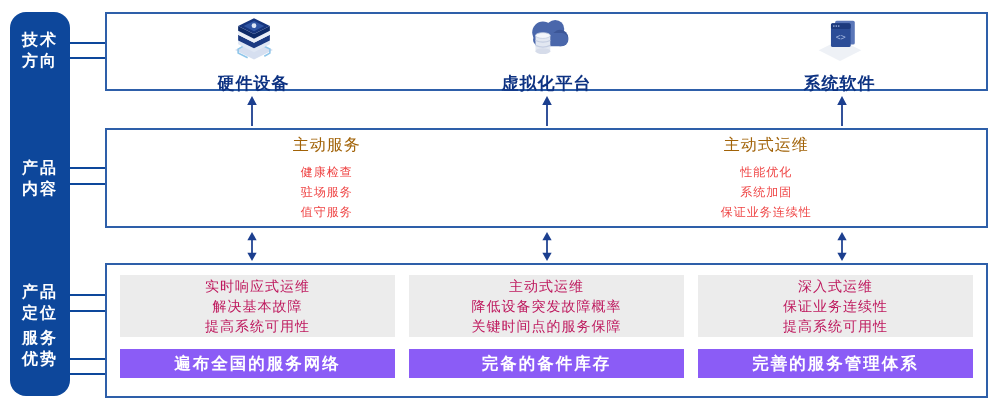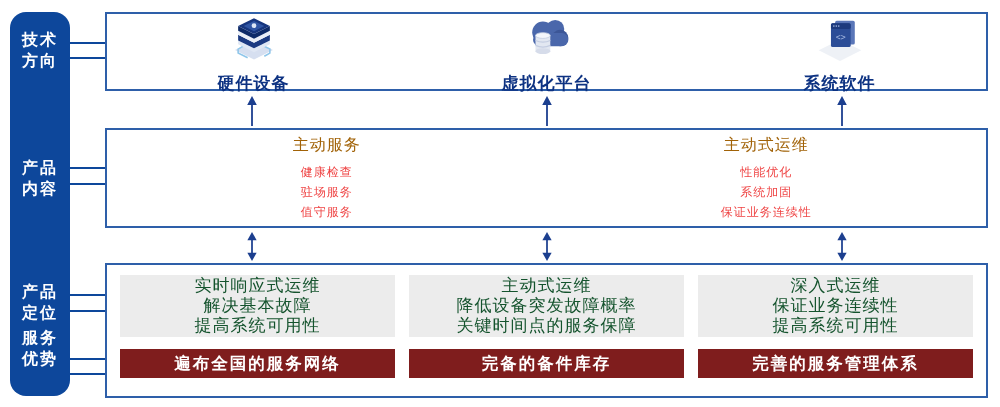--- a/index.html
+++ b/index.html
@@ -28,22 +28,22 @@
 
   
   .svc-col { flex:1; display:flex; flex-direction:column; align-items:center; justify-content:center; }
   .svc-heading { font-size:16px; font-weight:normal; color:#a16207; margin-bottom:6px; letter-spacing:1px; }
   .svc-item { font-size:12px; color:#ef4444; line-height:20px; letter-spacing:1px; }
 
   
   .pos-col { flex:1; display:flex; flex-direction:column; }
   .pos-panel { background:#ececec; flex:0 0 62px; display:flex; flex-direction:column;
                align-items:center; justify-content:center; }
-  .pos-line { font-size:17px; color:#14532d; line-height:20px; letter-spacing:1px; }
-  .pos-bar { margin-top:12px; height:33px; background:#7f1d1d; color:#ffffff;
+  .pos-line { font-size:14px; color:#be185d; line-height:20px; letter-spacing:1px; }
+  .pos-bar { margin-top:12px; height:33px; background:#8b5cf6; color:#ffffff;
              font-weight:bold; font-size:16.5px; letter-spacing:2px;
              display:flex; align-items:center; justify-content:center; }
 
   
   .arrow { position:absolute; width:12px; height:30px; }
 </style>
 </head>
 <body>
 
 <div class="canvas">

